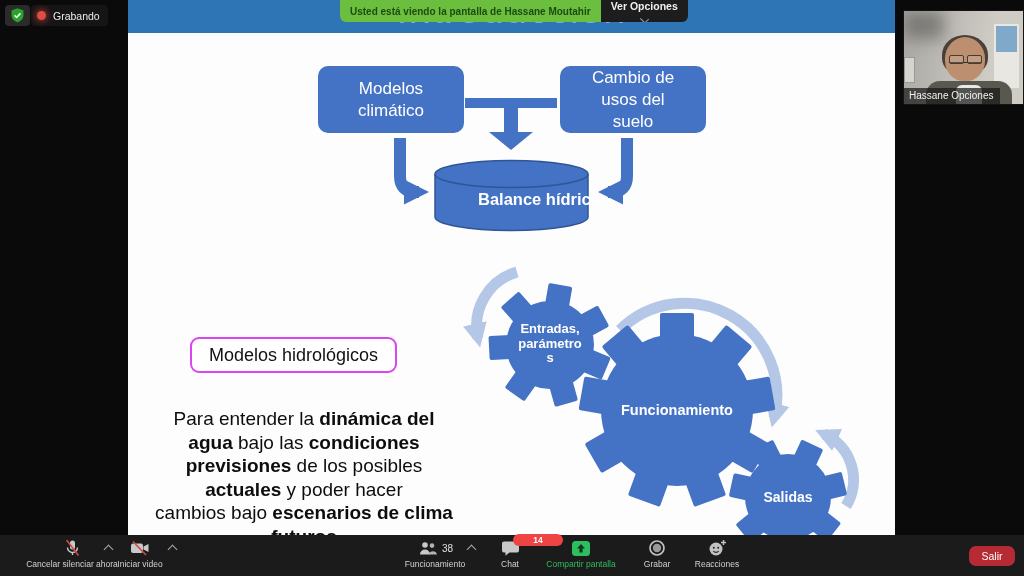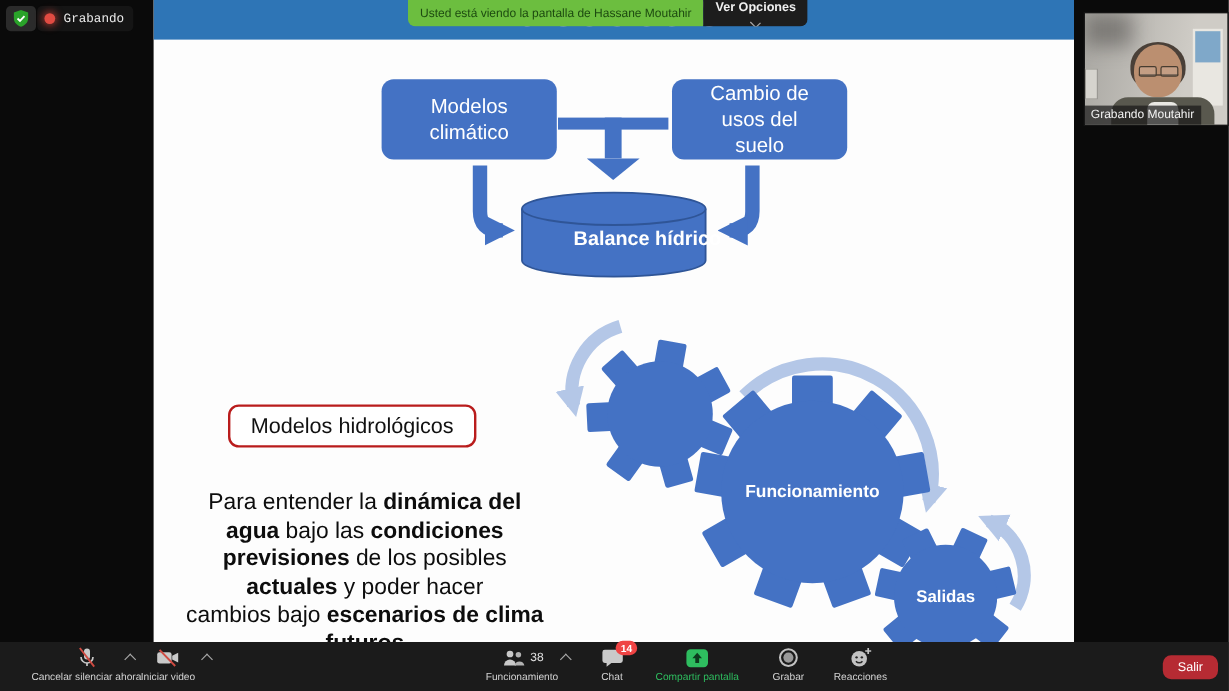--- a/index.html
+++ b/index.html
@@ -17,36 +17,36 @@
   .flow-box .inner{width:108px;}
   .box-left{left:190px;top:66px;}
   .box-right{left:432px;top:66px;}
   .cyl-label{position:absolute;left:307px;top:190px;width:153px;text-align:left;
     color:#fff;font-size:16.5px;font-weight:600;padding-left:43px;}
   .gear-label{position:absolute;text-align:center;color:#fff;font-weight:700;}
   .gl-1{left:388px;top:322px;width:68px;font-size:13px;line-height:14.5px;overflow-wrap:anywhere;}
   .gl-2{left:469px;top:402px;width:160px;font-size:14.5px;}
   .gl-3{left:618px;top:489px;width:84px;font-size:14px;}
   .model-box{position:absolute;left:62px;top:337px;width:207px;height:36px;box-sizing:border-box;
-    border:2px solid #b91c1c;border-radius:9px;background:#fff;
+    border:2px solid #d946ef;border-radius:9px;background:#fff;
     display:flex;align-items:center;justify-content:center;
     font-size:18px;color:#111;}
   .paragraph{position:absolute;left:16px;top:407px;width:320px;text-align:center;
     font-size:19px;line-height:23.5px;color:#0d0d0d;}
   .paragraph .b{font-weight:700;}
   
   .sec-chip{position:absolute;left:5px;top:5px;width:25px;height:21px;background:#2b2b2b;
     border-radius:4px;display:flex;align-items:center;justify-content:center;}
   .rec-wrap{position:absolute;left:31px;top:5px;height:21px;display:flex;align-items:center;background:#151515;
-    border-radius:4px;padding:0 8px 0 6px;font-family:Liberation Mono, monospace;}
+    border-radius:4px;padding:0 8px 0 6px;}
   .rec-dot{width:9px;height:9px;border-radius:50%;background:#e04b42;
     box-shadow:0 0 6px 2px rgba(224,70,60,.55);margin-right:7px;}
   .rec-label{color:#ececec;font-size:10.5px;}
   .banner{position:absolute;left:340px;top:0;height:22px;display:flex;border-radius:0 0 6px 6px;overflow:hidden;z-index:20;}
-  .banner-green{background:#6CBE3F;color:#1d4b10;font-size:10px;font-weight:400;
+  .banner-green{background:#6CBE3F;color:#1d4b10;font-size:10px;font-weight:700;
     display:flex;align-items:center;padding:3px 10px;white-space:nowrap;}
   .banner-dark{background:#1d1d1d;color:#f0f0f0;font-size:10.5px;font-weight:700;
     display:flex;align-items:center;gap:7px;padding:0 10px;white-space:nowrap;cursor:pointer;flex-direction:column;}
   .caret{display:inline-block;width:6px;height:6px;border-left:1.5px solid #a8a8a8;border-top:1.5px solid #a8a8a8;}
   .caret.up{transform:rotate(45deg);}
   .caret.down{transform:rotate(225deg);margin-top:-3px;}
   
   .video-thumb{position:absolute;left:903px;top:10px;width:121px;height:95px;overflow:hidden;
     background:linear-gradient(100deg,#a9a7a2,#cfccc6 70%);border:1px solid #141414;box-sizing:border-box;}
   .vt-shadow{position:absolute;left:0;top:0;width:40px;height:28px;background:rgba(60,58,55,.45);filter:blur(8px);}
@@ -63,21 +63,21 @@
   .vt-name{position:absolute;left:0;bottom:0;background:rgba(25,25,25,.72);color:#f2f2f2;
     font-size:10px;padding:2px 6px 3px 5px;}
   
   .toolbar{position:absolute;left:0;top:535px;width:1024px;height:41px;background:#1b1b1b;}
   .titem{position:absolute;top:3px;text-align:center;color:#d2d2d2;font-size:8.5px;cursor:pointer;}
   .titem .irow{height:20px;display:flex;align-items:center;justify-content:center;position:relative;}
   .titem .tlabel{white-space:nowrap;margin-top:1px;}
   .titem .caret{position:absolute;top:8px;}
   .green-label{color:#2EBD5F;}
   .count{font-size:10px;color:#e0e0e0;margin-left:3px;}
-  .badge{position:absolute;left:33px;top:-4px;min-width:10px;padding:1px 4px;background:#ef4444;color:#fff;
+  .badge{position:absolute;left:33px;top:-4px;min-width:10px;padding:1px 20px;background:#ef4444;color:#fff;
     font-size:8.5px;font-weight:700;border-radius:8px;}
   .leave-btn{position:absolute;left:969px;top:11px;width:46px;height:20px;background:#B62B33;color:#fff;
     font-size:10.5px;border:none;border-radius:7px;display:flex;align-items:center;justify-content:center;cursor:pointer;}
 </style>
 </head>
 <body>
 
 <div class="slide">
   <div class="slide-header"></div>
   <div class="slide-title">Introducción</div>
@@ -146,20 +146,21 @@
   </svg>
 
   <div class="flow-box box-left">
     <div class="inner">Modelos climático</div>
     </div>
   <div class="flow-box box-right">
     <div class="inner">Cambio de usos del suelo</div>
     </div>
   <div class="cyl-label">Balance hídrico</div>
 
+  <div class="gear-label gl-1">Entradas, parámetros</div>
   <div class="gear-label gl-2">Funcionamiento</div>
   <div class="gear-label gl-3">Salidas</div>
 
   <div class="model-box">
     <span>Modelos hidrológicos</span>
     </div>
 
   <div class="paragraph" id="paragraph">
       <div><span>Para entender la </span><span class="b">dinámica del</span></div>
       <div><span class="b">agua</span><span> bajo las </span><span class="b">condiciones</span></div>
@@ -196,21 +197,21 @@
     </div>
   <div class="vt-frame"></div>
   <div class="vt-hair"></div>
   <div class="vt-head"></div>
   <div class="vt-glasses">
       <div></div>
       <div></div>
     </div>
   <div class="vt-body"></div>
   <div class="vt-tee"></div>
-  <div class="vt-name">Grabando Moutahir</div>
+  <div class="vt-name">Hassane Opciones</div>
 </div>
 
 <div class="toolbar">
 
   <div class="titem" style="left:8px;width:104px;margin-left:12px;">
     <div class="irow">
       <svg width="21" height="18" viewBox="0 0 21 18">
         <rect x="8" y="1.5" width="5" height="9" rx="2.5" fill="#c9c9c9"></rect>
         <path d="M5.5 8.5 a5 5 0 0 0 10 0" stroke="#c9c9c9" stroke-width="1.4" fill="none"></path>
         <line x1="10.5" y1="13.5" x2="10.5" y2="16" stroke="#c9c9c9" stroke-width="1.4"></line>

